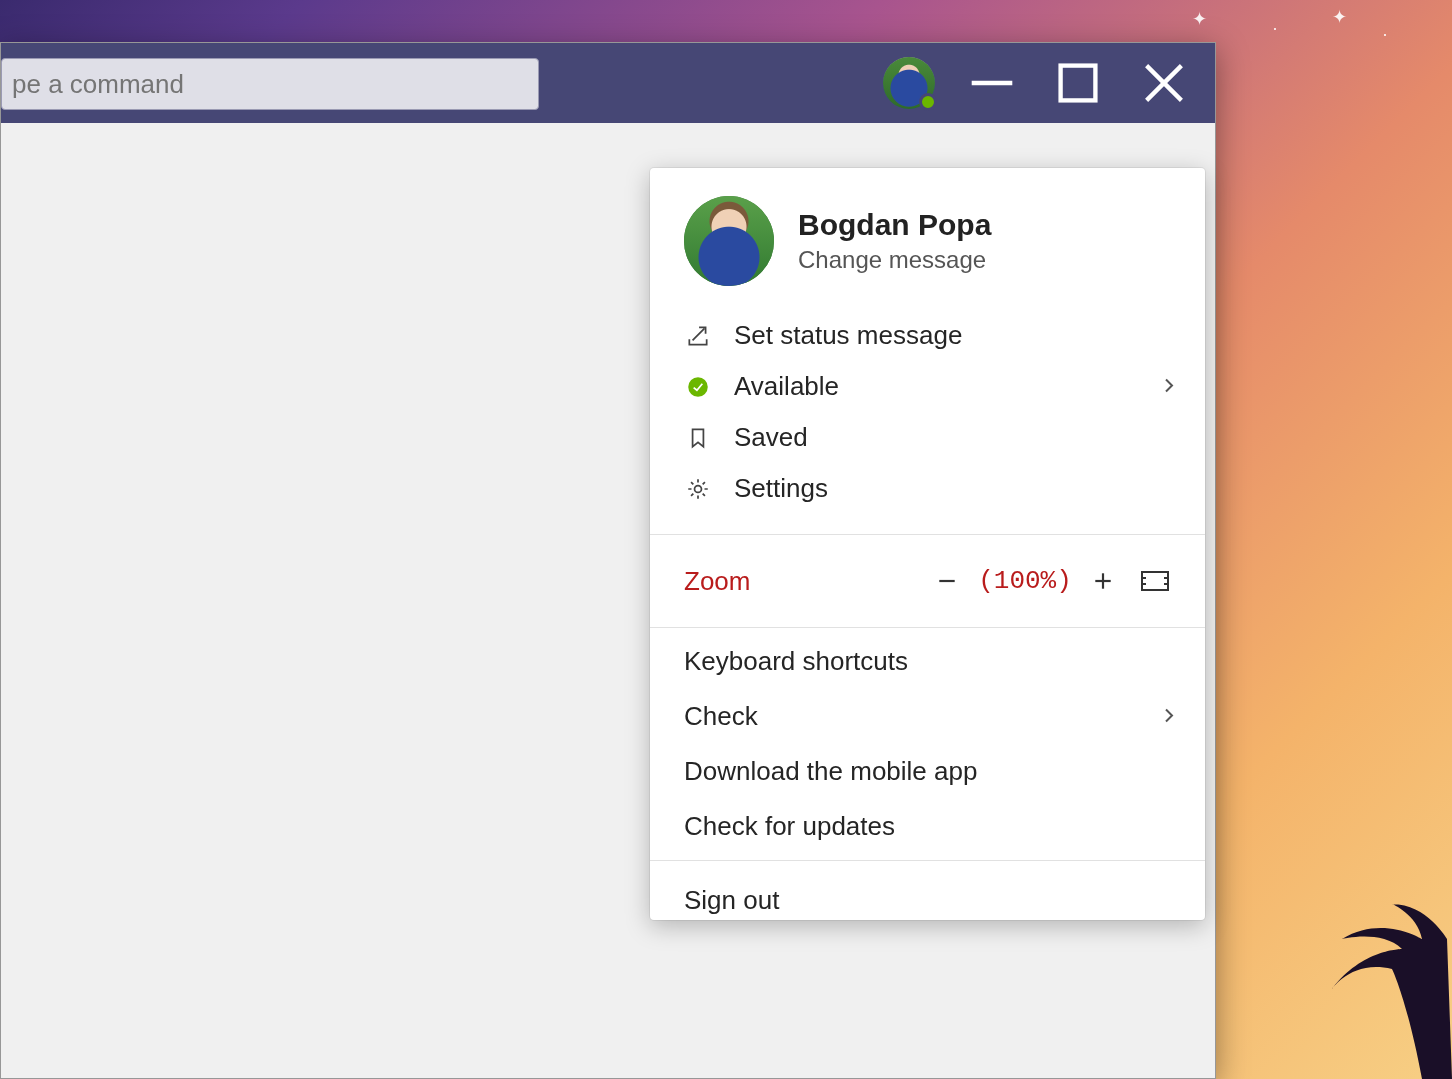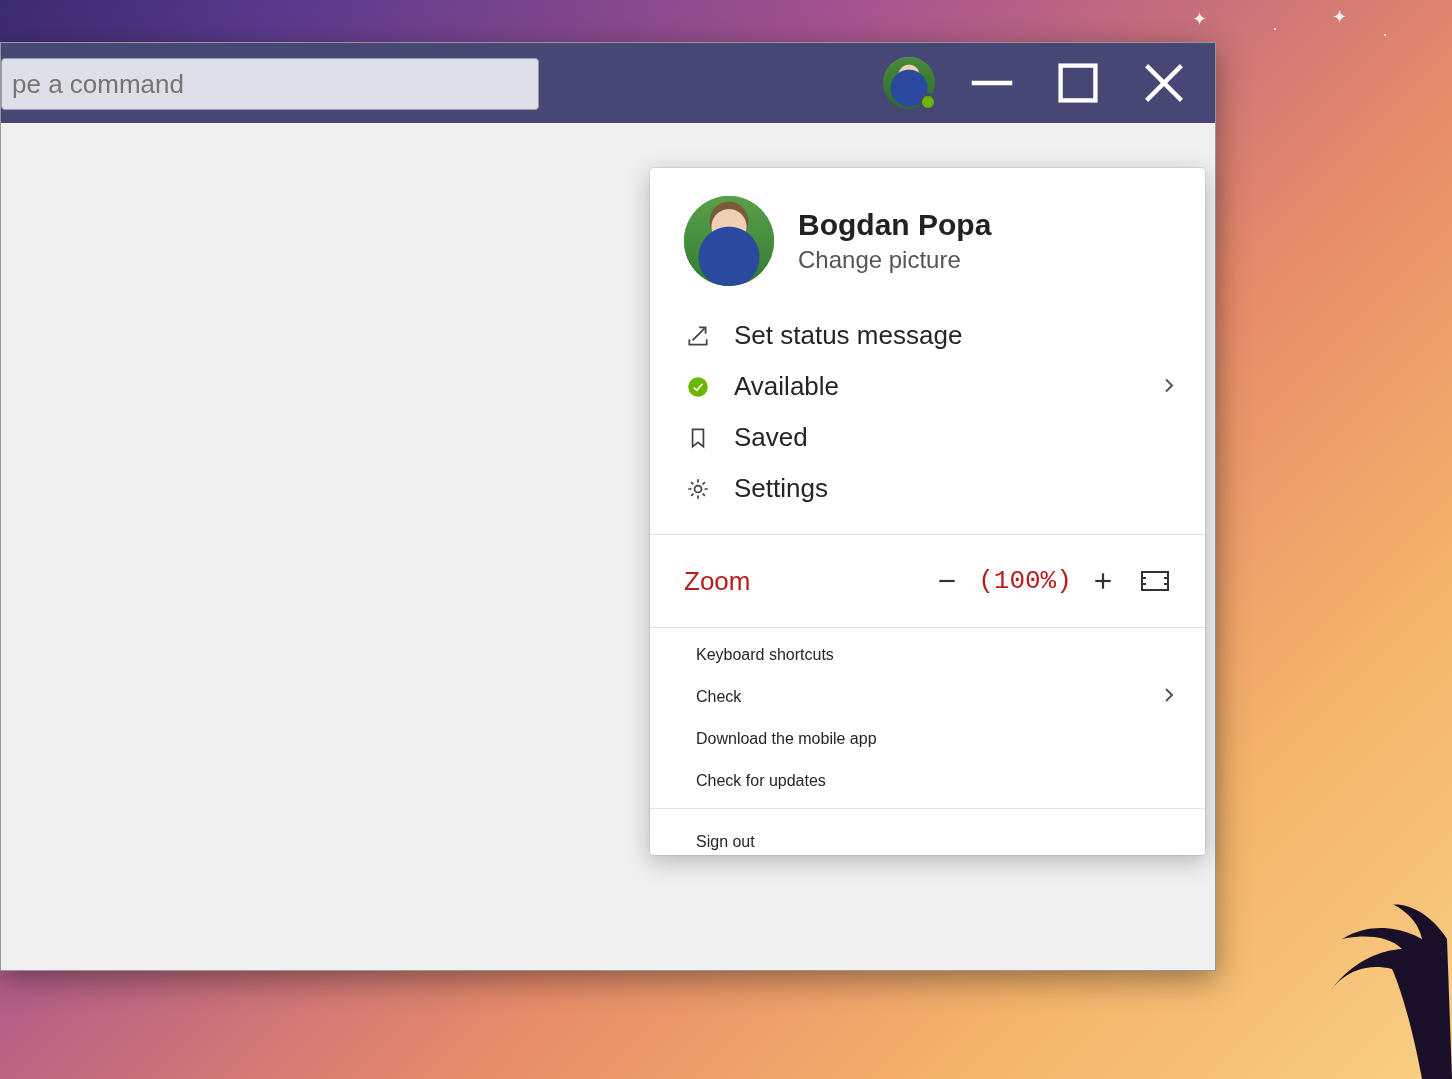--- a/index.html
+++ b/index.html
@@ -12,21 +12,21 @@
   .bg-stars { position:absolute; top:0; right:0; width:300px; height:60px; pointer-events:none; }
   .bg-stars span { position:absolute; color:#fff; font-size:18px; opacity:.9;}
   .palm { position:absolute; right:0; bottom:0; width:260px; height:260px; pointer-events:none; }
   .palm svg path { fill:#1a0f28; }
 
   .app-window {
     position: absolute;
     left: 0;
     top: 42px;
     width: 1216px;
-    height: 929px;
+    height: 1037px;
     background: #fff;
     border: 1px solid #979797;
     box-shadow: 0 8px 30px rgba(0,0,0,.4);
   }
   .title-bar {
     position: relative;
     height: 80px;
     background: #464775;
     display: flex;
     align-items: center;
@@ -131,21 +131,21 @@
   .zoom-row {
     display:flex; align-items:center; padding:16px 26px 16px 34px;
     font-size:26px; color:#b91c1c; gap:4px;
   }
   .zoom-row .spacer{ flex:1;}
   .zbtn { width:48px; height:48px; display:flex; align-items:center; justify-content:center; cursor:pointer; border-radius:4px;}
   .zbtn svg{ width:22px; height:22px; stroke:#333; stroke-width:2; fill:none;}
   .zlvl { min-width:100px; text-align:center; font-size:26px;font-family:Liberation Mono, monospace;}
   .full svg{ width:30px; height:22px;}
   .plain-item {
-    padding:12px 34px; font-size:16px; cursor:pointer; position:relative;margin-left:12px;
+    padding:12px 34px; font-size:26px; cursor:pointer; position:relative;
   }
 </style>
 </head>
 <body>
 
 <div class="bg-stars">
   <span style="left:40px;top:8px">✦</span>
   <span style="left:120px;top:18px">·</span>
   <span style="left:180px;top:6px">✦</span>
   <span style="left:230px;top:24px">·</span>
@@ -204,21 +204,21 @@
       <div class="row" style="height:14px;background:#f0f0f0"></div>
       <div class="row" style="height:200px"></div>
     </div>
   </div>
 
   <div class="panel">
     <div class="profile">
       <div class="avatar-large"></div>
       <div>
         <div class="profile-name">Bogdan Popa</div>
-        <div class="profile-sub">Change picture</div>
+        <div class="profile-sub">Change message</div>
       </div>
     </div>
 
     <div class="menu">
       <div class="item">
         <span class="ic">
           <svg viewBox="0 0 24 24">
               <path d="M4 15 L4 20 L20 20 L20 15"></path>
               <path d="M13 4 L19 4 L19 10"></path>
               <path d="M18 5 L9 14 L7 16 L9 14"></path>

